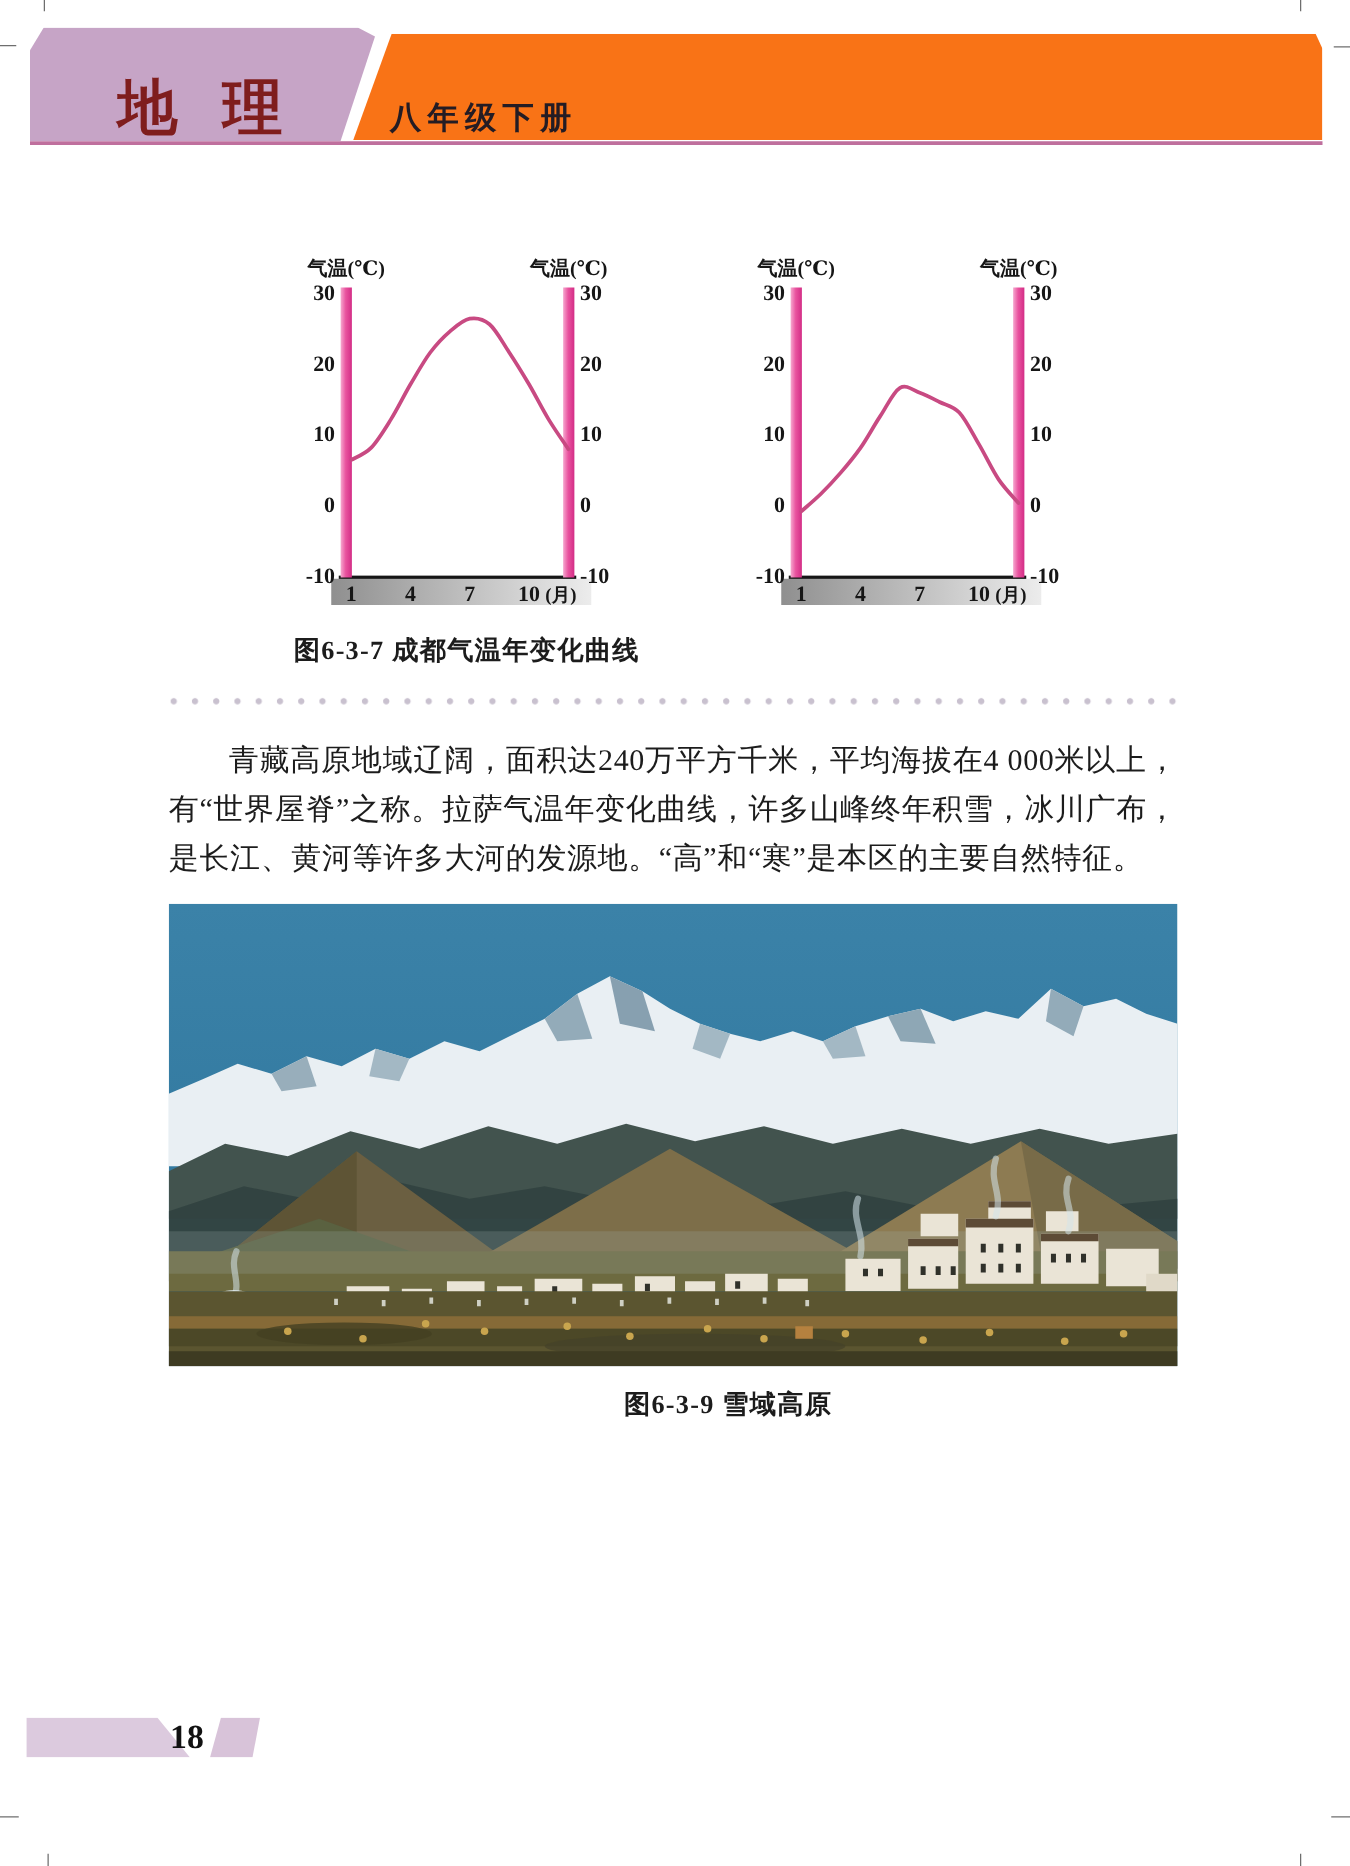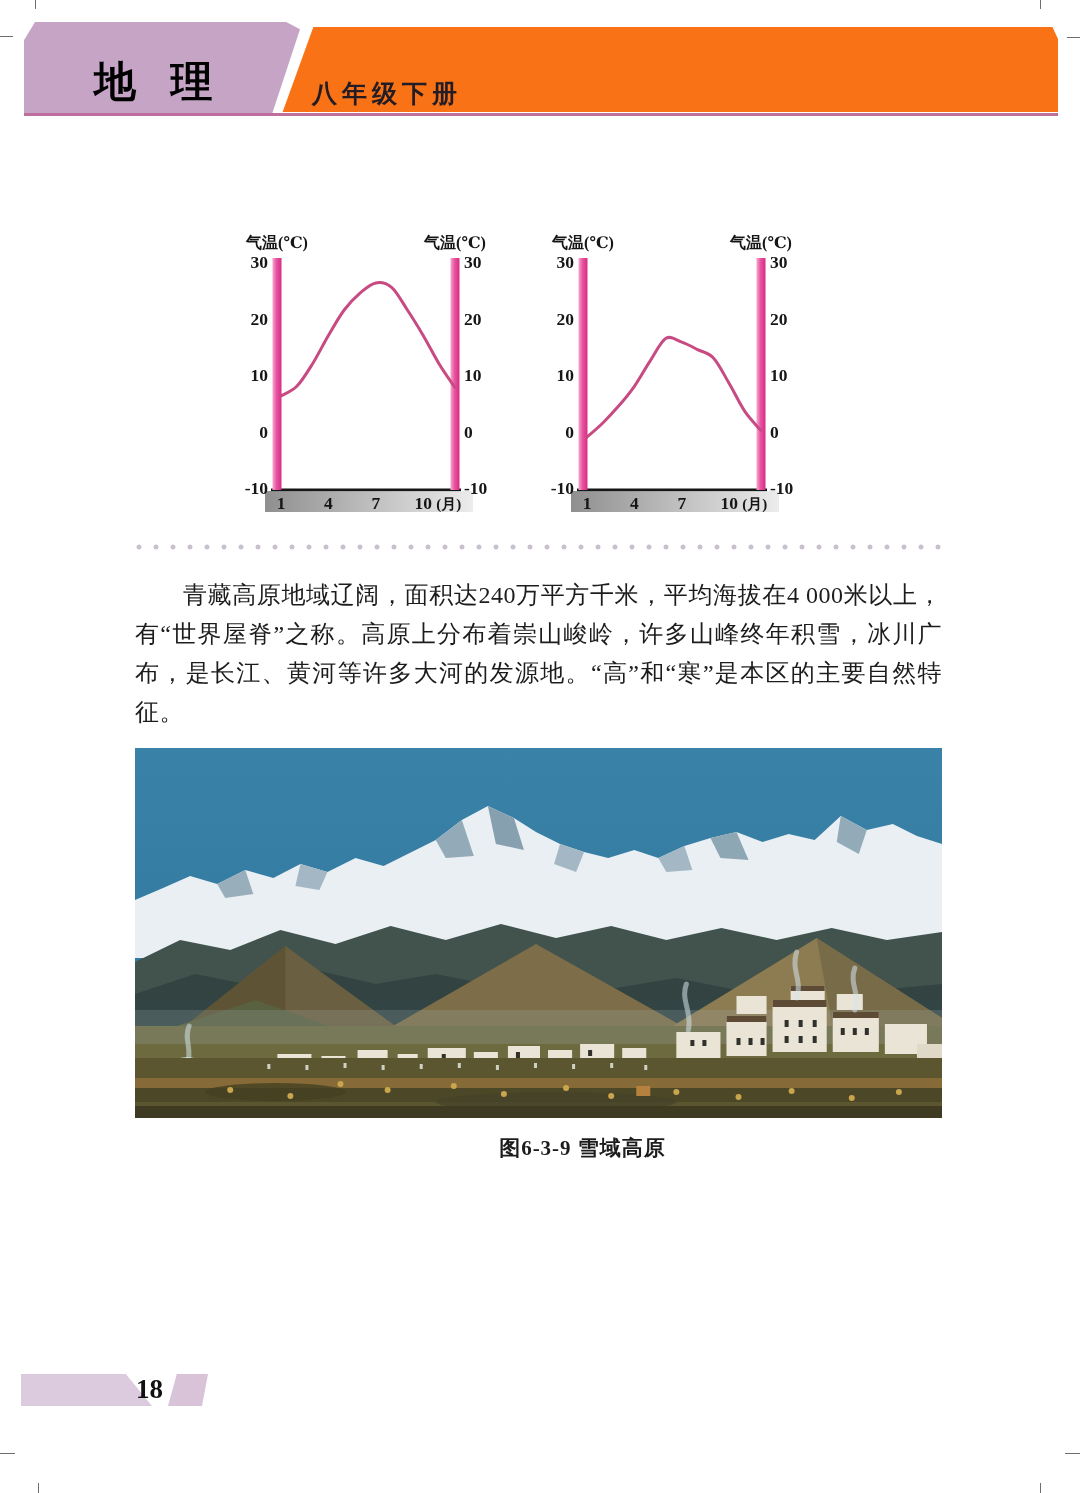--- a/index.html
+++ b/index.html
@@ -8,28 +8,28 @@
 
   
   .crop{position:absolute;background:#555;opacity:.85;}
 
   
   .hdr-dark{position:absolute;left:24px;top:22px;width:276px;height:91px;background:#c6a4c6;
             clip-path:polygon(0 20%,4% 0,95% 0,100% 8%,90% 100%,0 100%);}
   .hdr-light{position:absolute;left:270px;top:27px;width:788px;height:85px;background:#f97316;
              clip-path:polygon(5.5% 0,99.3% 0,100% 14%,100% 100%,1.6% 100%);}
   .hdr-rule{position:absolute;left:24px;top:113px;width:1034px;height:3px;background:#bf6f9d;}
-  .hdr-subject{position:absolute;left:70px;top:32px;font-size:42px;font-weight:900;letter-spacing:12px;color:#000000;}
+  .hdr-subject{position:absolute;left:70px;top:32px;font-size:48px;font-weight:900;letter-spacing:12px;color:#7f1d1d;}
   .hdr-grade{position:absolute;left:42px;top:50px;font-size:25px;font-weight:800;letter-spacing:5px;color:#241c24;}
 
   
   .main{position:absolute;left:135px;top:196px;width:807px;}
   .question{margin:0;font-size:24px;line-height:36px;text-indent:70px;letter-spacing:.5px;}
 
-  .charts-row{display:flex;gap:46px;padding-left:100px;margin-top:32px;}
+  .charts-row{display:flex;gap:100px;padding-left:100px;margin-top:4px;}
   .chart-fig{margin:0;width:260px;text-align:center;}
   .climate-chart{width:260px;height:292px;display:block;}
   .climate-chart text{font-family:"Liberation Serif","DejaVu Serif",serif;fill:#161616;}
   .climate-chart .ax{font-size:16px;font-weight:700;}
   .climate-chart .tick{font-size:17.5px;font-weight:700;}
   .climate-chart .unit{font-size:15px;font-weight:700;}
   .chart-fig figcaption{font-size:21px;font-weight:700;margin-top:14px;letter-spacing:1px;white-space:nowrap;}
 
   .dotted-divider{margin-top:22px;height:10px;width:100%;
      background-image:radial-gradient(circle at 4px 5px,#c9c1cf 2.2px,rgba(0,0,0,0) 2.8px);
@@ -106,20 +106,21 @@
             <text x="229" y="209.5" text-anchor="start" class="tick">0</text>
             <text x="33" y="266" text-anchor="end" class="tick">-10</text>
             <text x="229" y="266" text-anchor="start" class="tick">-10</text>
             <text x="46" y="281" text-anchor="middle" class="tick">1</text>
             <text x="93.4" y="281" text-anchor="middle" class="tick">4</text>
             <text x="140.8" y="281" text-anchor="middle" class="tick">7</text>
             <text x="188.20000000000002" y="281" text-anchor="middle" class="tick">10</text>
             <text x="201.20000000000002" y="281" text-anchor="start" class="unit">(月)</text>
             <path d="M 46,167.90499999999997 C 48.6,166.3 56.5,163.7 61.8,158.3 C 67.1,152.9 72.3,144.2 77.6,135.7 C 82.9,127.2 88.1,116.4 93.4,107.4 C 98.7,98.5 103.9,89.1 109.2,82.0 C 114.5,75.0 119.7,69.6 125.0,65.1 C 130.3,60.6 135.5,55.8 140.8,54.9 C 146.1,54.0 151.3,54.9 156.6,59.4 C 161.9,63.9 167.1,74.0 172.4,82.0 C 177.7,90.0 182.9,98.5 188.2,107.4 C 193.5,116.4 198.7,127.0 204.0,135.7 C 209.3,144.4 217.2,155.5 219.8,159.4" fill="none" stroke="#c84a82" stroke-width="3" stroke-linecap="round"></path>
           </svg>
+        <figcaption>图6-3-7  成都气温年变化曲线</figcaption>
       </figure>
       <figure class="chart-fig">
         <svg class="climate-chart" viewBox="0 0 260 292">
             <defs>
               <linearGradient id="bar1" x1="0" x2="1" y1="0" y2="0">
                 <stop offset="0%" stop-color="#f6a8cf"></stop>
                 <stop offset="45%" stop-color="#e9539f"></stop>
                 <stop offset="100%" stop-color="#d32d86"></stop>
               </linearGradient>
               <linearGradient id="band1" x1="0" x2="1" y1="0" y2="0">
@@ -148,21 +149,21 @@
             <text x="140.8" y="281" text-anchor="middle" class="tick">7</text>
             <text x="188.20000000000002" y="281" text-anchor="middle" class="tick">10</text>
             <text x="201.20000000000002" y="281" text-anchor="start" class="unit">(月)</text>
             <path d="M 46,209.15 C 48.6,206.8 56.5,200.2 61.8,195.0 C 67.1,189.8 72.3,184.2 77.6,178.1 C 82.9,172.0 88.1,165.8 93.4,158.3 C 98.7,150.8 103.9,140.9 109.2,132.9 C 114.5,124.9 119.7,113.4 125.0,110.3 C 130.3,107.2 135.5,112.3 140.8,114.2 C 146.1,116.1 151.3,118.9 156.6,121.6 C 161.9,124.2 167.1,124.4 172.4,130.0 C 177.7,135.7 182.9,146.5 188.2,155.5 C 193.5,164.4 198.7,175.9 204.0,183.7 C 209.3,191.5 217.2,199.3 219.8,202.4" fill="none" stroke="#c84a82" stroke-width="3" stroke-linecap="round"></path>
           </svg>
       </figure>
     </div>
 
     <div class="dotted-divider"></div>
 
-    <p class="body-para">青藏高原地域辽阔，面积达240万平方千米，平均海拔在4 000米以上，有“世界屋脊”之称。高原上分布着崇山峻岭，许多山峰终年积雪，冰川广布，是长江、黄河等许多大河的发源地。“高”和“寒”是本区的主要自然特征。</p>
+    <p class="body-para">青藏高原地域辽阔，面积达240万平方千米，平均海拔在4 000米以上，有“世界屋脊”之称。拉萨气温年变化曲线，许多山峰终年积雪，冰川广布，是长江、黄河等许多大河的发源地。“高”和“寒”是本区的主要自然特征。</p>
 
     <figure class="photo-fig">
 
       <svg viewBox="0 0 805 370" preserveAspectRatio="none">
         <defs>
           <linearGradient id="sky" x1="0" y1="0" x2="0" y2="1">
             <stop offset="0%" stop-color="#3b82a8"></stop>
               <stop offset="100%" stop-color="#2d749b"></stop>
           </linearGradient>
         </defs>

